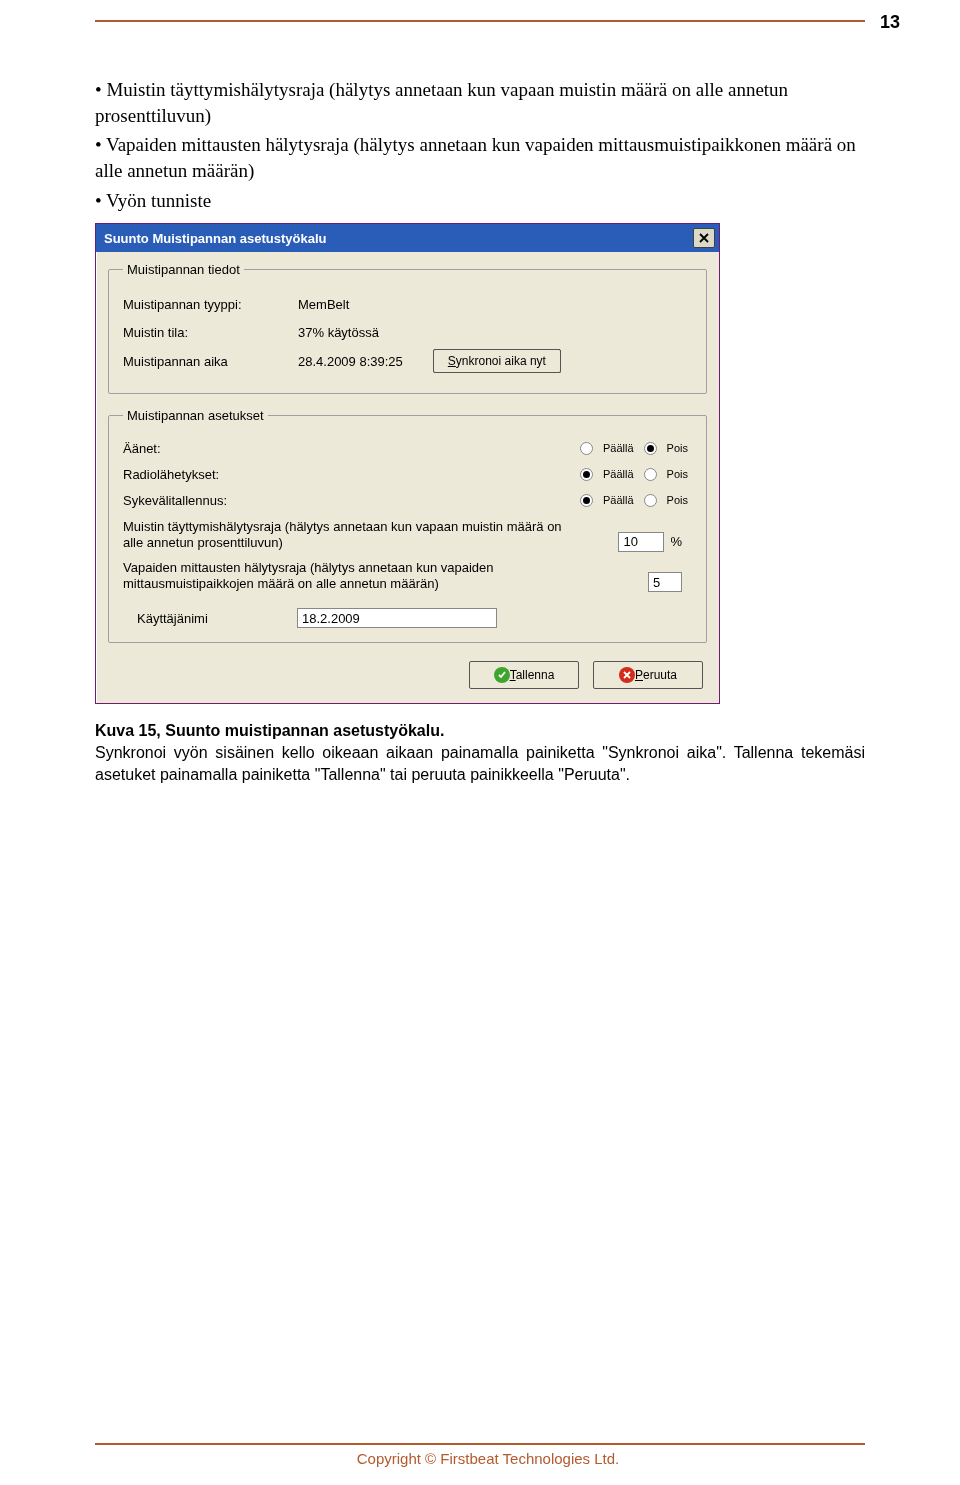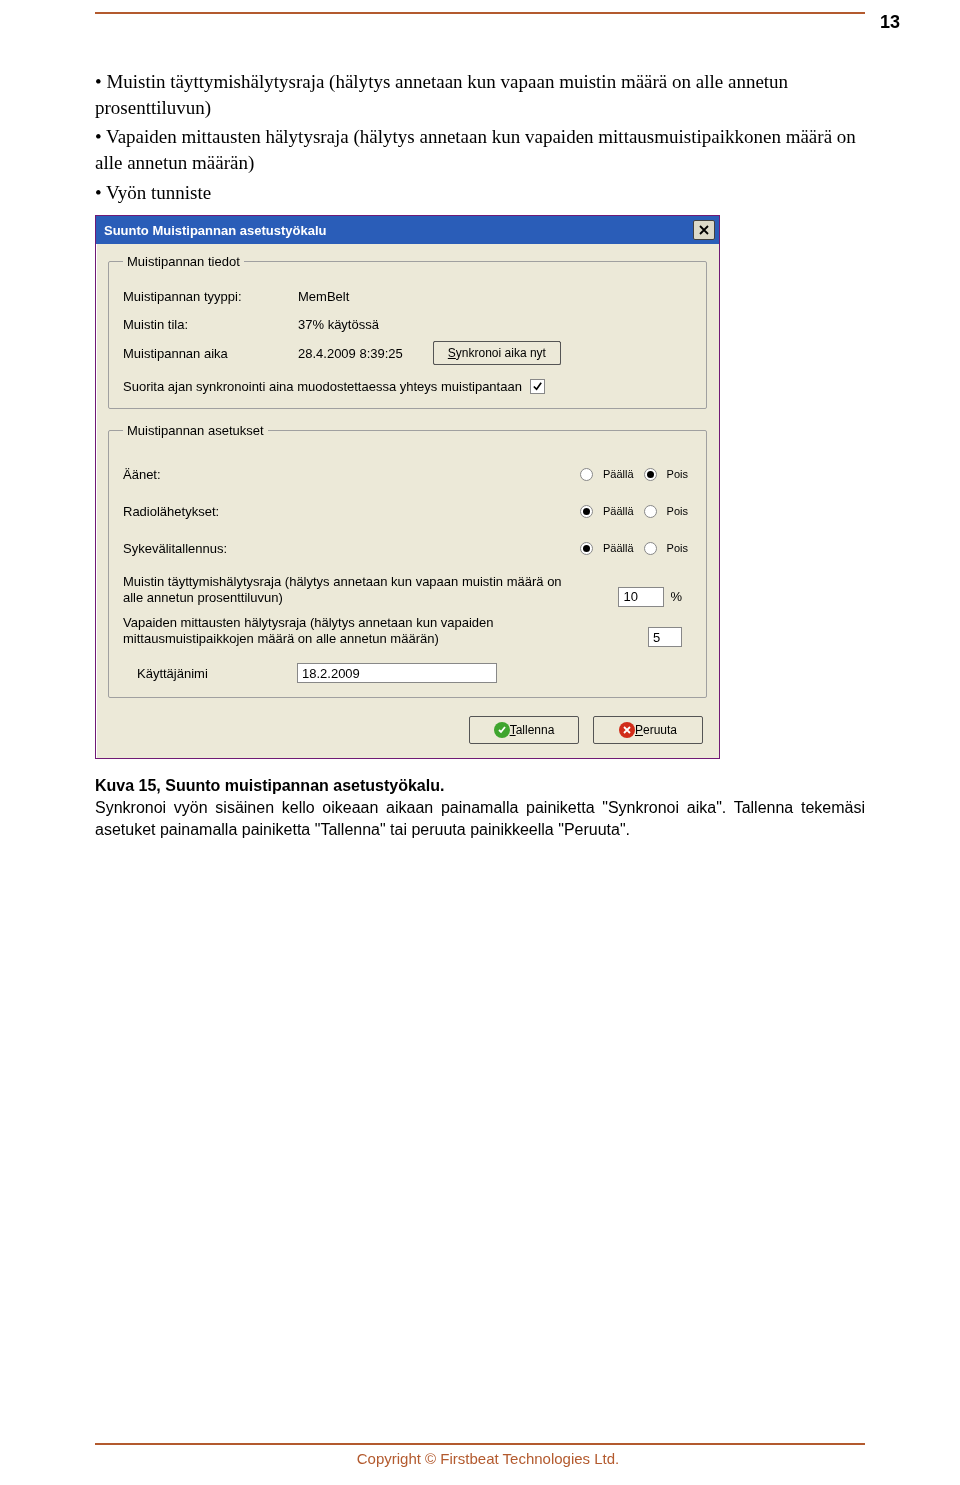--- a/index.html
+++ b/index.html
@@ -6,21 +6,21 @@
   html, body {
     margin: 0; padding: 0;
     width: 960px; height: 1485px;
     background: #fff;
     font-family: Tahoma, Verdana, Arial, sans-serif;
     color: #000;
   }
   .page {
     position: relative;
     width: 960px; height: 1485px;
-    padding: 12px 95px 0 95px;
+    padding: 20px 95px 0 95px;
   }
   .hr-top { border-top: 2px solid #b35a2e; margin-bottom: 4px; }
   .page-num {
     position: absolute; top: 12px; right: 60px;
     font-family: Verdana, Arial, sans-serif;
     font-size: 18px; font-weight: bold;
   }
   .intro {
     margin-top: 55px;
     font-family: Liberation Serif, serif;
@@ -92,21 +92,21 @@
   .chk {
     width: 15px; height: 15px;
     background: #fff;
     border: 1px solid #888;
     margin-left: 8px;
     display: inline-flex; align-items: center; justify-content: center;
     cursor: pointer;
   }
   .chk svg { width: 11px; height: 11px; }
 
-  .opt-row { display:flex; align-items:center; margin: 15px 0; min-height: 22px; }
+  .opt-row { display:flex; align-items:center; margin: 4px 0; min-height: 22px; }
   .opt-row .olabel { flex: 1; }
   .radios { display:flex; gap: 10px; align-items:center; margin-right: 4px; }
   .radio {
     width: 13px; height: 13px; border-radius: 50%;
     border: 1px solid #888; background: #fff; display:inline-flex;
     align-items:center; justify-content:center; cursor:pointer;
   }
   .radio .dot { width: 7px; height: 7px; border-radius: 50%; background: #000; display:none; }
   .radio.checked .dot { display:block; }
   .rlabel { font-size: 11px; }
@@ -194,28 +194,20 @@
           <span class="val">37% käytössä</span>
         </div>
         <div class="row">
           <span class="lbl">Muistipannan aika</span>
           <span class="val">28.4.2009 8:39:25</span>
           <button class="sync-btn">
             <span><u>S</u>ynkronoi aika nyt</span>
           </button>
         </div>
 
-        <div class="sync-text-row">
-          <span class="txt">Suorita ajan synkronointi aina muodostettaessa yhteys muistipantaan</span>
-          <span class="chk">
-            <svg viewBox="0 0 12 12">
-                <path d="M2 6 L5 9 L10 2" stroke="#000" stroke-width="1.8" fill="none"></path>
-              </svg>
-          </span>
-        </div>
       </fieldset>
 
       <fieldset>
         <legend>Muistipannan asetukset</legend>
 
         <div class="opt-row">
           <span class="olabel">Äänet:</span>
           <span class="radios">
             <span class="radio"></span>
             <span class="rlabel">Päällä</span>

